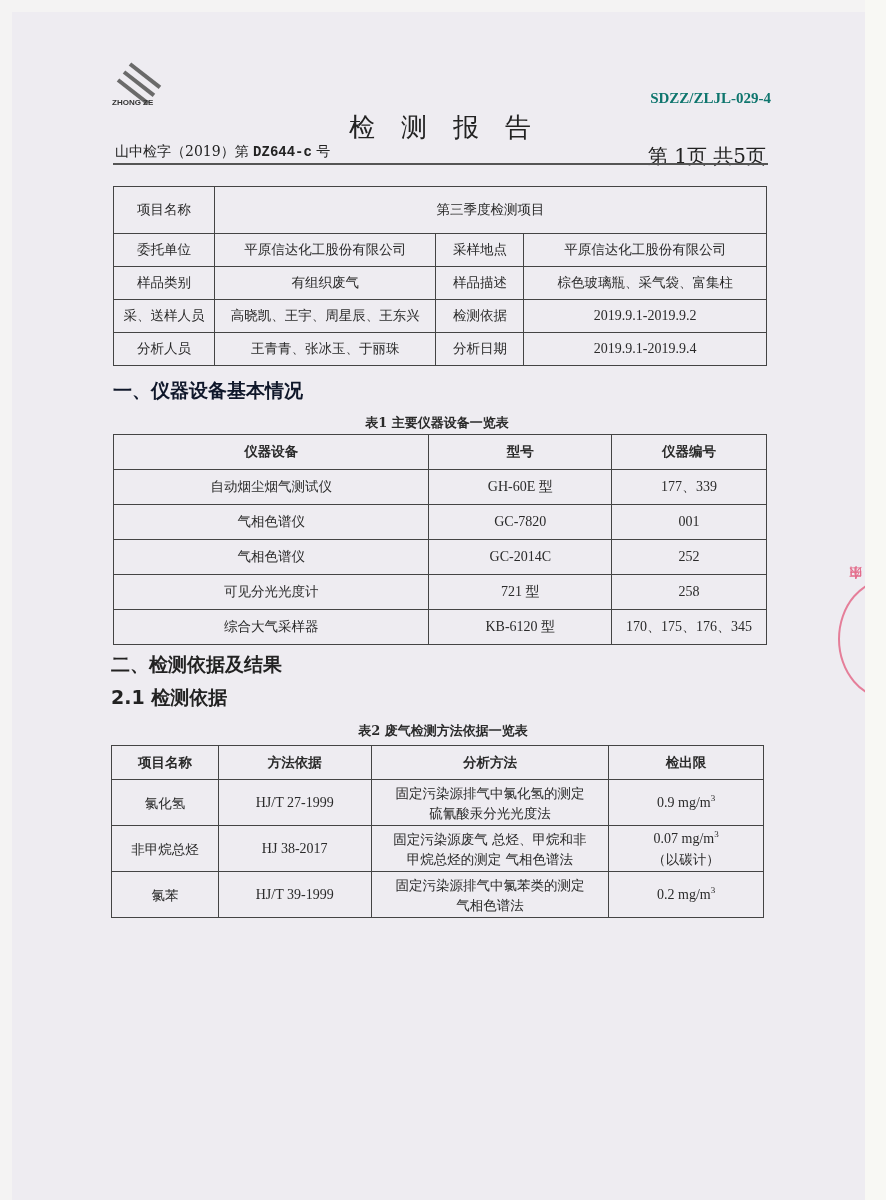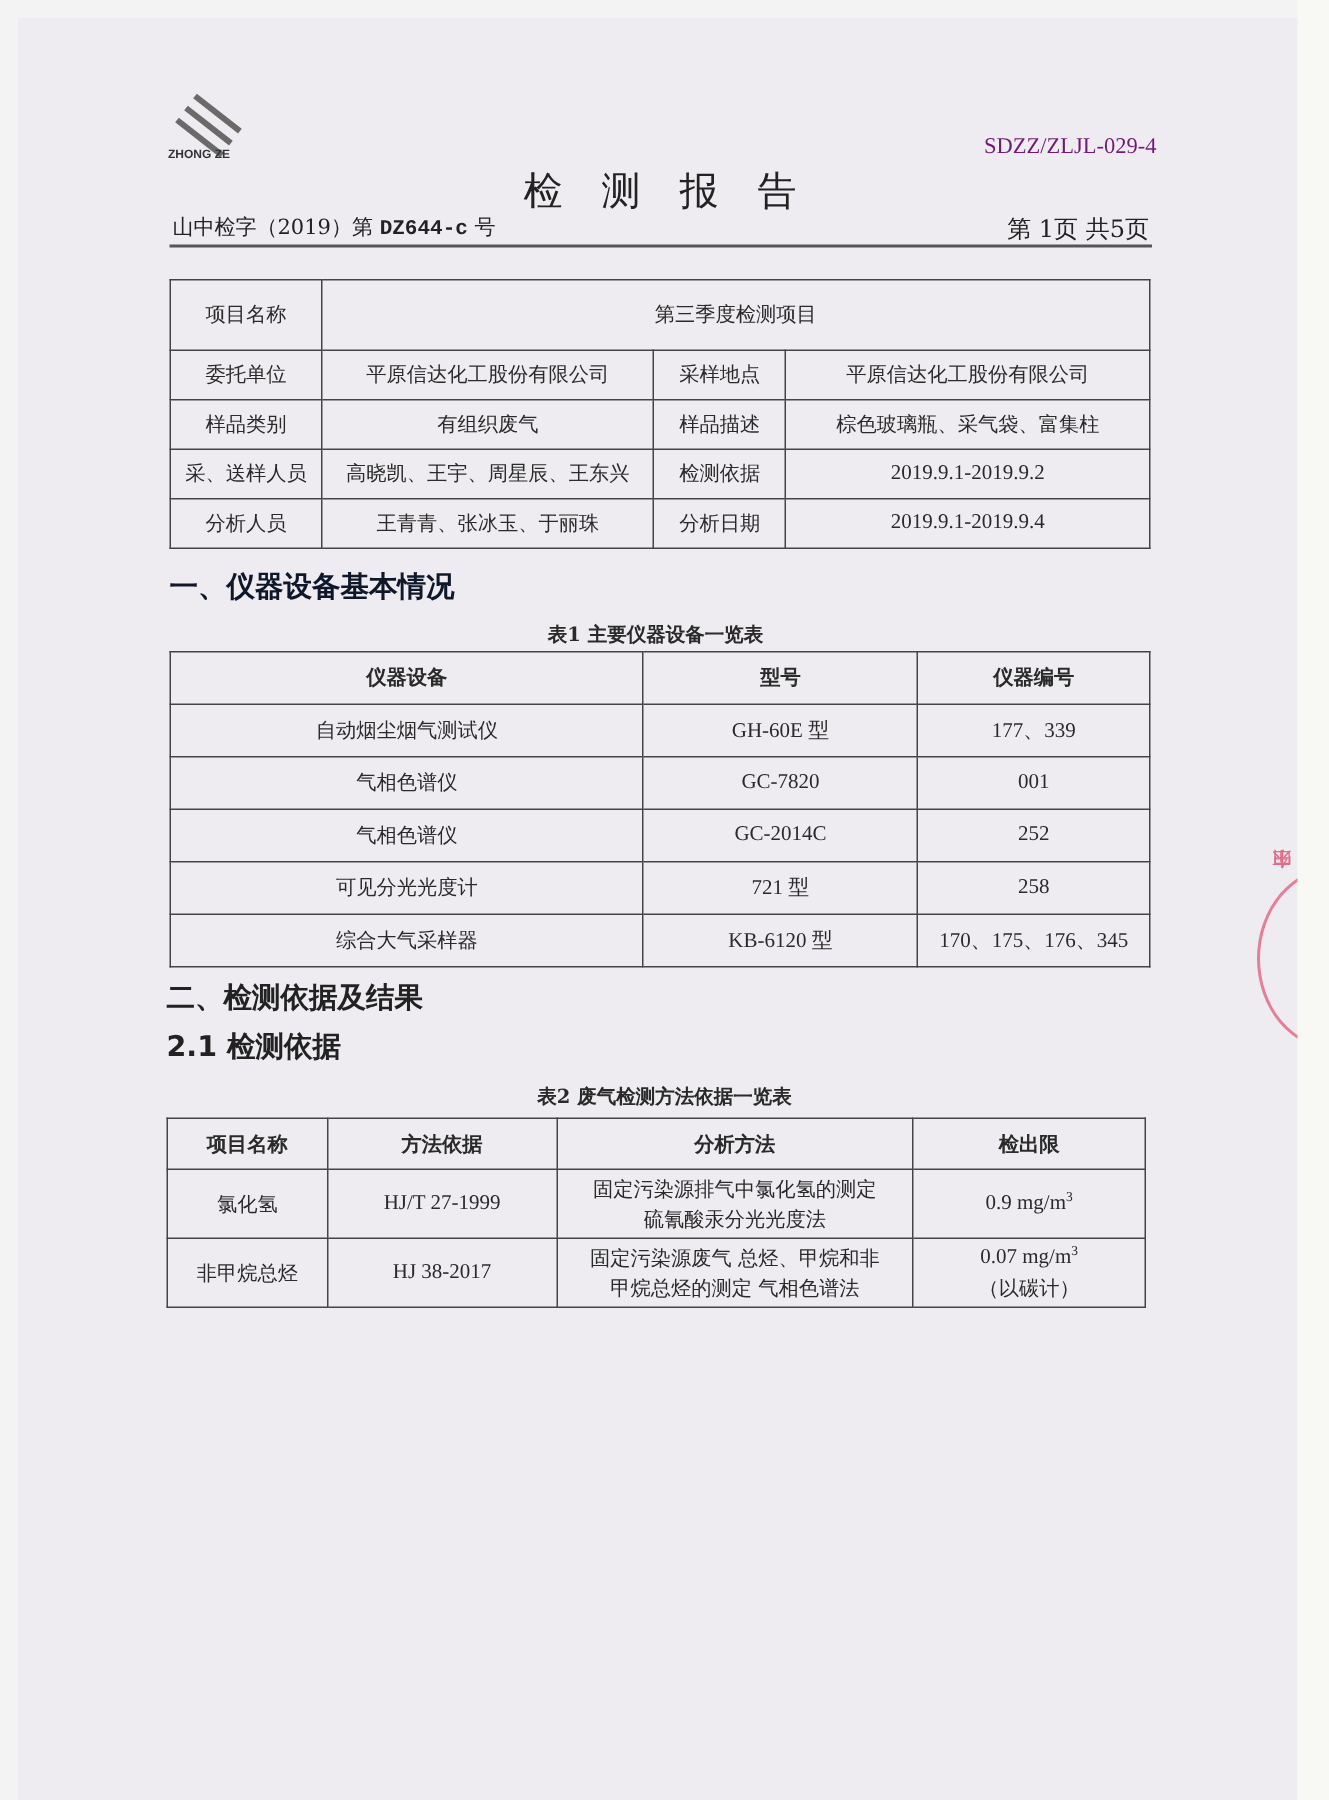--- a/index.html
+++ b/index.html
@@ -21,32 +21,32 @@
   .logo .bar {
     position: absolute; width: 38px; height: 4px; background: #6a6a6a;
     transform: rotate(38deg); transform-origin: left center;
   }
   .logo .txt {
     position: absolute; left: 0; top: 38px; font-family: Liberation Sans, sans-serif;
     font-weight: bold; font-size: 8px; color: #333; letter-spacing: 0;
   }
   .doc-code {
     position: absolute; right: 115px; top: 90px; font-family: "Liberation Serif", serif;
-    font-weight: normal; font-size: 15px; color: #701a75; margin-left: 36px;
+    font-weight: bold; font-size: 15px; color: #0f766e; margin-left: 36px;
   }
   .title {
     position: absolute; left: 0; width: 886px; top: 110px; text-align: center;
     font-size: 26px; letter-spacing: 26px; color: #222; padding-left: 20px; box-sizing: border-box;
   }
   .report-no {
     position: absolute; left: 115px; top: 143px; font-size: 14px; color: #222;
   }
   .report-no b { font-family: Liberation Mono, monospace; }
   .page-no {
-    position: absolute; right: 120px; top: 143px; font-size: 16px; color: #222;
+    position: absolute; right: 120px; top: 143px; font-size: 20px; color: #222;
   }
   .hr { position: absolute; left: 113px; width: 655px; top: 163px; height: 2px; background: #555; }
 
   table { border-collapse: collapse; position: absolute; }
   td, th {
     border: 1.2px solid #444; text-align: center; font-weight: normal;
     font-size: 13.5px; color: #2a2a2a; padding: 0;
   }
   th { font-weight: bold; }
   .num { font-family: "Liberation Serif", serif; font-size: 14px; }
@@ -218,19 +218,30 @@
     <td class="num">HJ 38-2017</td>
     <td>
       <div>固定污染源废气 总烃、甲烷和非</div>
       <div>甲烷总烃的测定 气相色谱法</div>
     </td>
     <td class="num">
       <div><span>0.07 mg/m</span><sup>3</sup></div>
       <div style="font-family:'DejaVu Serif',serif;font-size:13.5px;">（以碳计）</div>
     </td>
   </tr>
+  <tr>
+    <td>氯苯</td>
+    <td class="num">HJ/T 39-1999</td>
+    <td>
+      <div>固定污染源排气中氯苯类的测定</div>
+      <div>气相色谱法</div>
+    </td>
+    <td class="num">
+      <span>0.2 mg/m</span><sup>3</sup>
+    </td>
+  </tr>
 </tbody>
   </table>
 
 <div class="stamp-clip">
   <div class="stamp"></div>
   <div class="stamp-txt">山东中</div>
 </div>
 
 </body></html>

